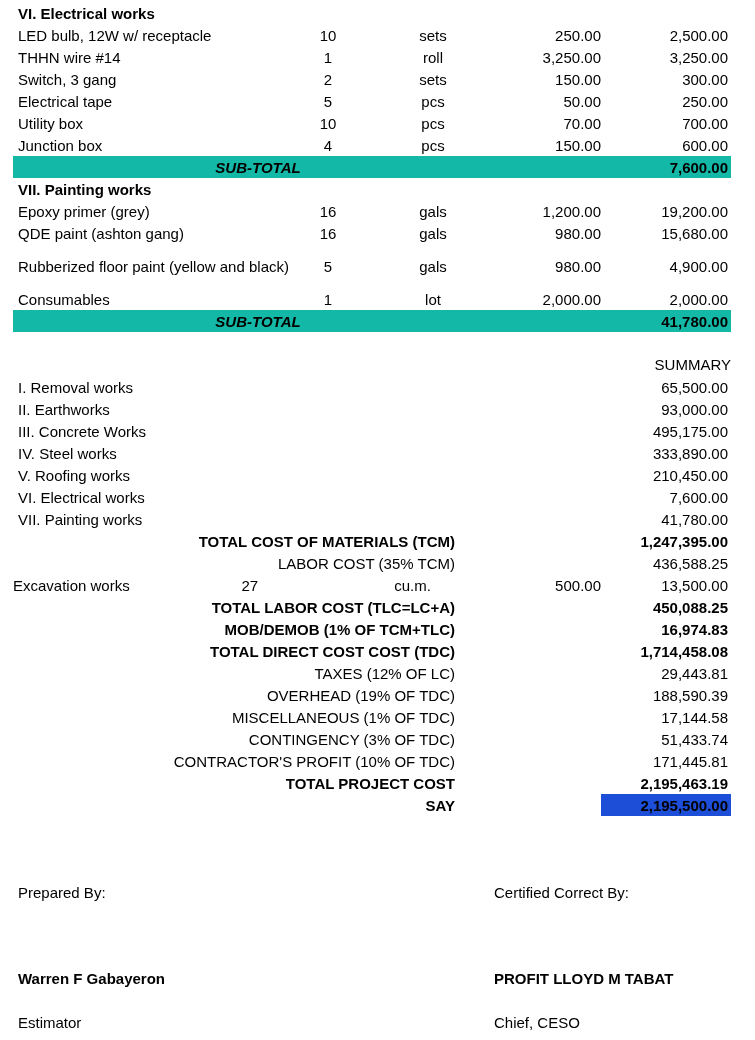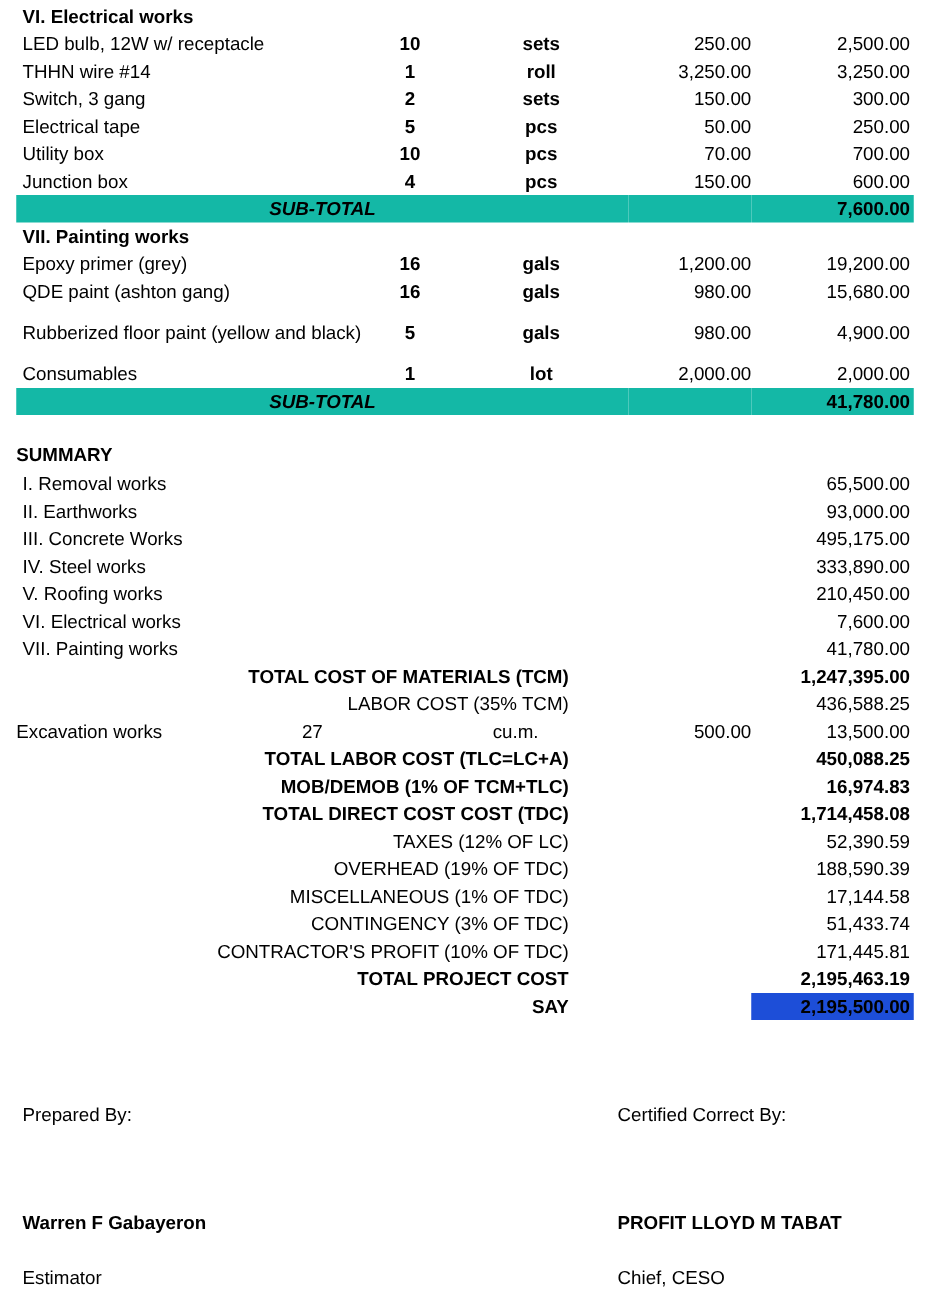--- a/index.html
+++ b/index.html
@@ -5,33 +5,33 @@
   * { margin:0; padding:0; box-sizing:border-box; }
   html,body { width:755px; height:1040px; background:#ffffff; color:#000;
               font-family:"Liberation Sans", sans-serif; font-size:15px; overflow:hidden; }
   .page { padding-top:2px; }
 
   table { border-collapse:collapse; table-layout:fixed; width:718px; margin-left:13px; }
   td { height:22px; vertical-align:middle; line-height:21px; overflow:hidden; white-space:nowrap; }
 
   .sec-header td { font-weight:bold; padding-left:5px; }
   .desc { padding-left:5px; }
-  .ctr  { text-align:center;font-weight:bold; }
+  .ctr  { text-align:center; }
   .num  { text-align:right; }
   .amt  { text-align:right; padding-right:3px; }
   .bold { font-weight:bold; }
 
   .tall td { height:44px; }
   .wrap { white-space:normal; }
 
   .subtotal td { background:#14b8a6; }
   .st-label { text-align:center; font-weight:bold; font-style:italic; }
 
   .summary-title { width:718px; margin:22px 0 0 13px; height:22px; line-height:22px;
-                   text-align:left; font-weight:bold; }
+                   text-align:right; font-weight:normal; }
   .sum-label-l { padding-left:5px; }
   .sum-label-r { text-align:right; }
   .hl { background:#1d4ed8; }
 
   .exc-flex { display:flex; justify-content:space-between; align-items:center; }
   .exc-qty  { width:70px; text-align:center; }
   .exc-unit { width:85px; text-align:center; }
 
   .signatures { position:relative; margin-top:68px; height:156px; }
   .sig { position:absolute; white-space:nowrap; }
@@ -232,21 +232,21 @@
       <td class="amt">16,974.83</td>
     </tr>
     <tr class="bold">
       <td class="sum-label-r">TOTAL DIRECT COST COST (TDC)</td>
       <td class="num"></td>
       <td class="amt">1,714,458.08</td>
     </tr>
     <tr>
       <td class="sum-label-r">TAXES (12% OF LC)</td>
       <td class="num"></td>
-      <td class="amt">52,390.59</td>
+      <td class="amt">29,443.81</td>
     </tr>
     <tr>
       <td class="sum-label-r">OVERHEAD (19% OF TDC)</td>
       <td class="num"></td>
       <td class="amt">188,590.39</td>
     </tr>
     <tr>
       <td class="sum-label-r">MISCELLANEOUS (1% OF TDC)</td>
       <td class="num"></td>
       <td class="amt">17,144.58</td>

